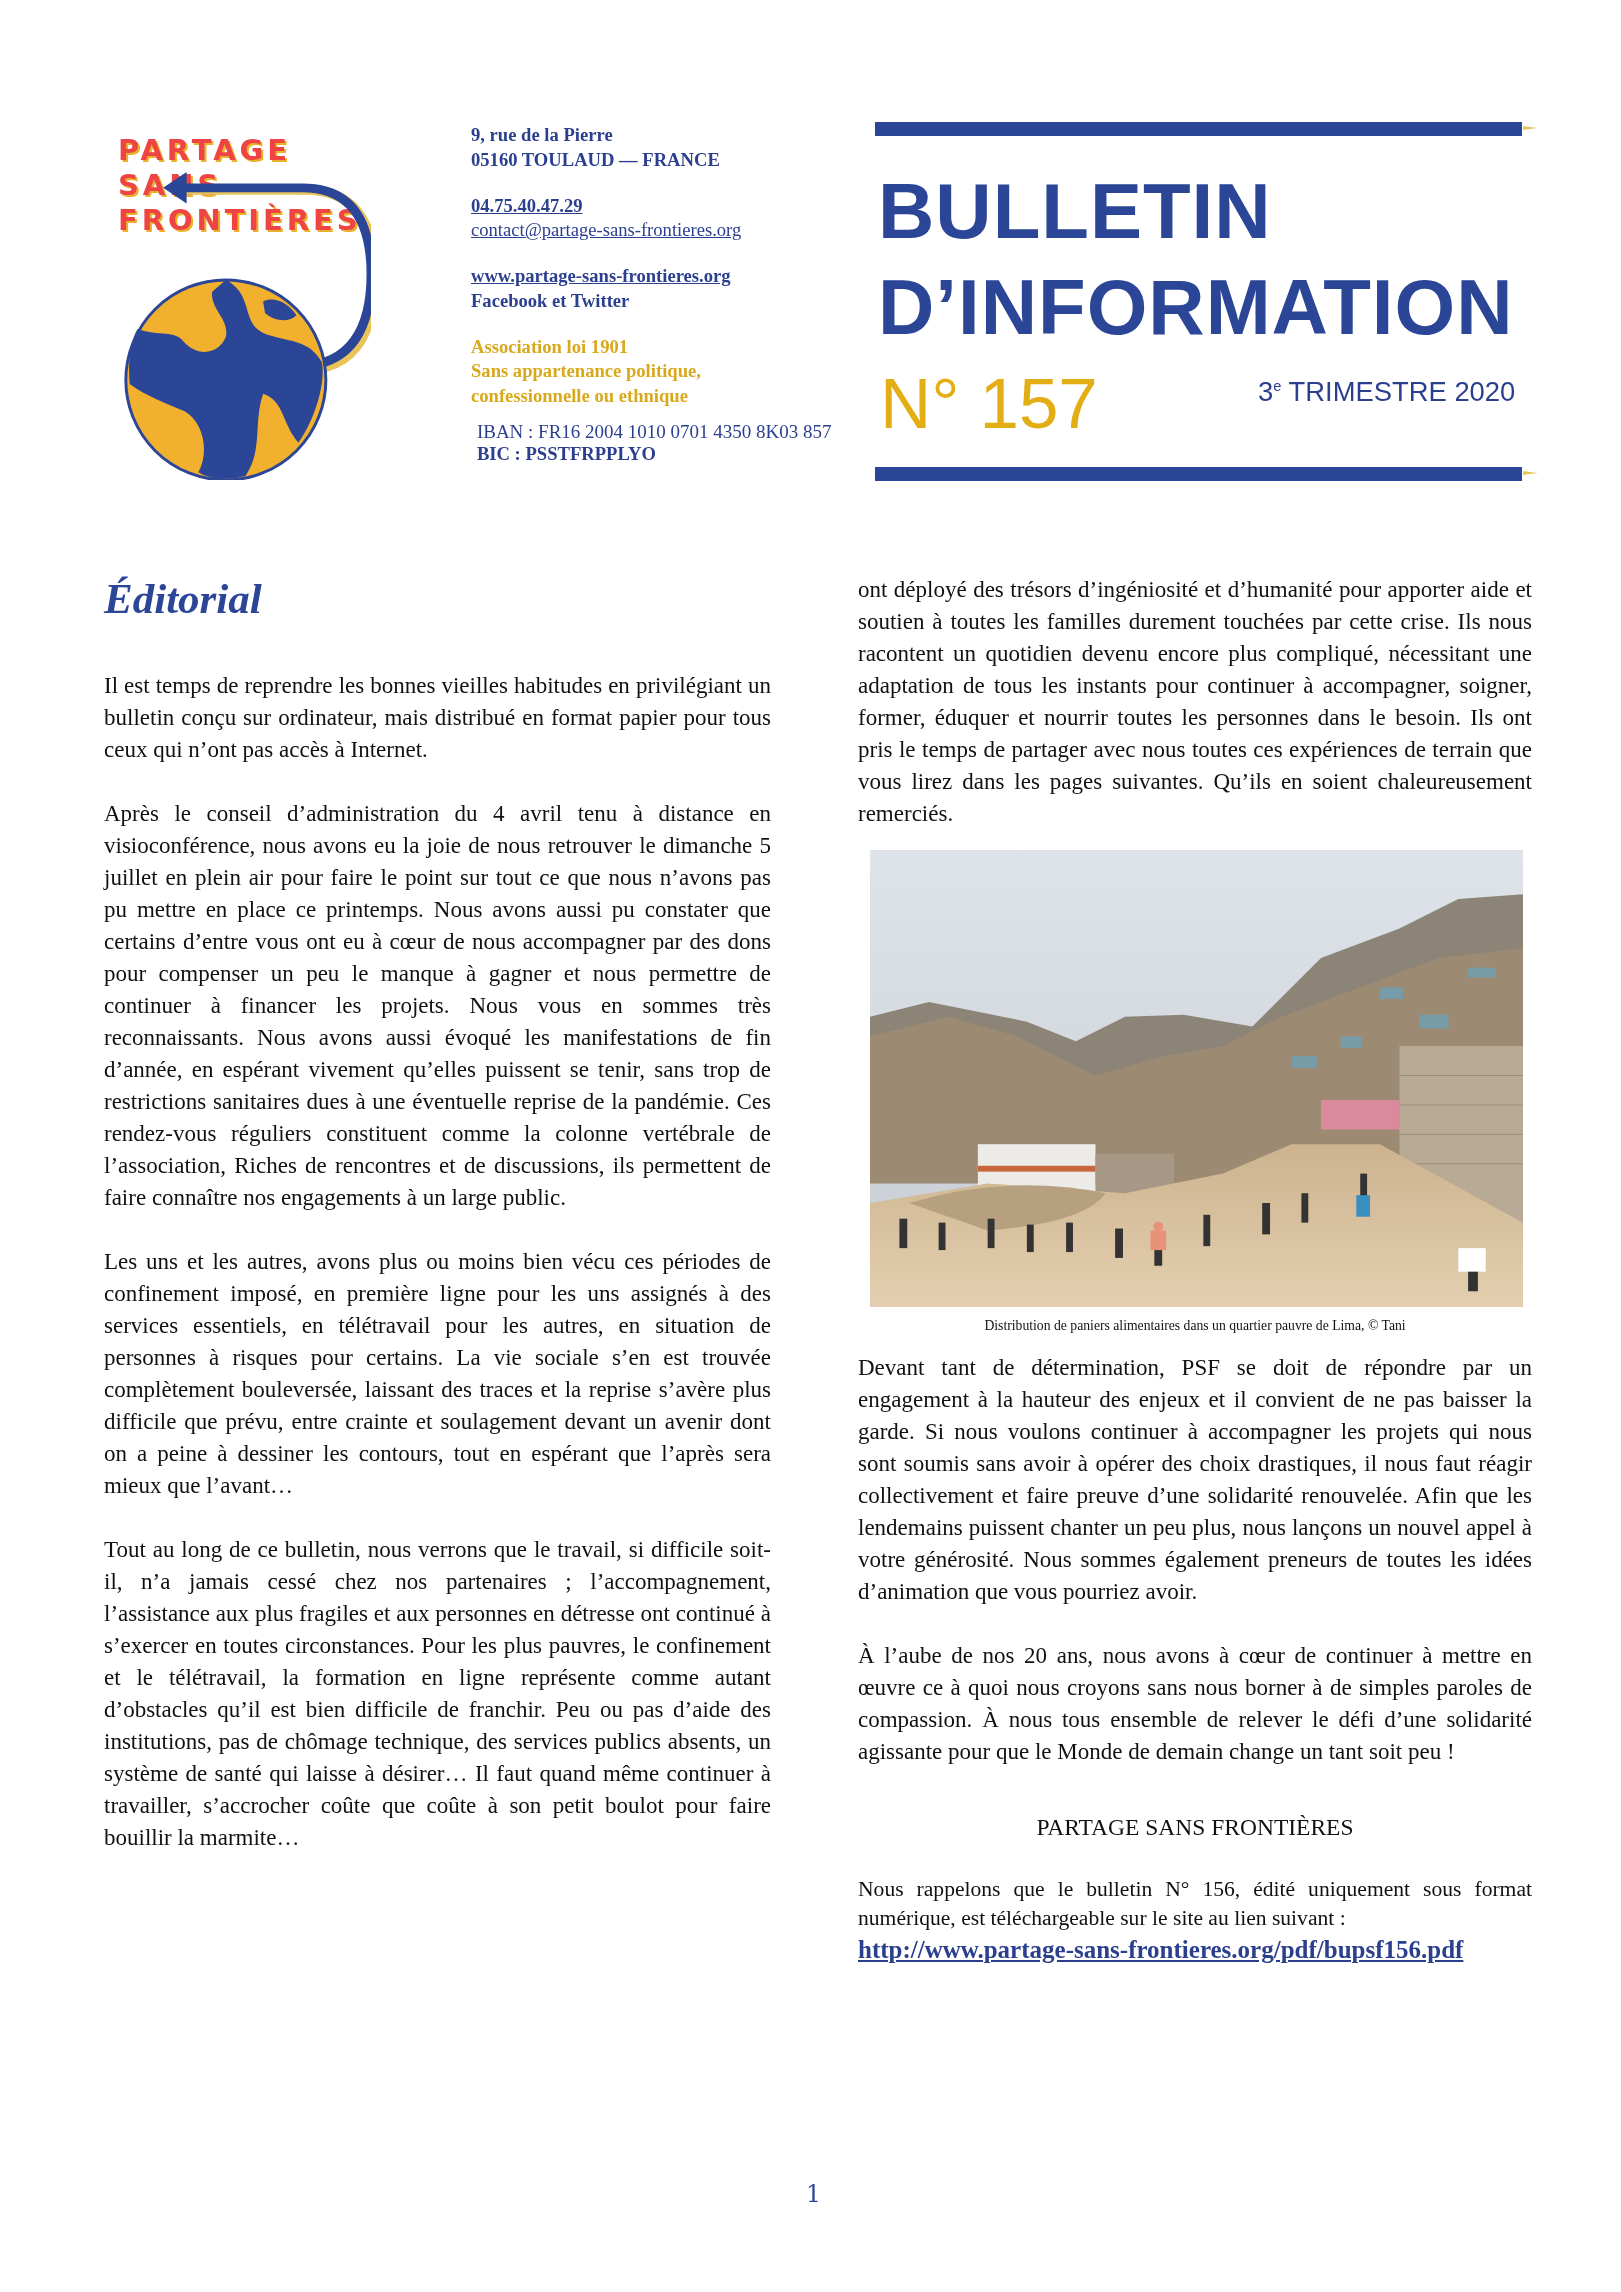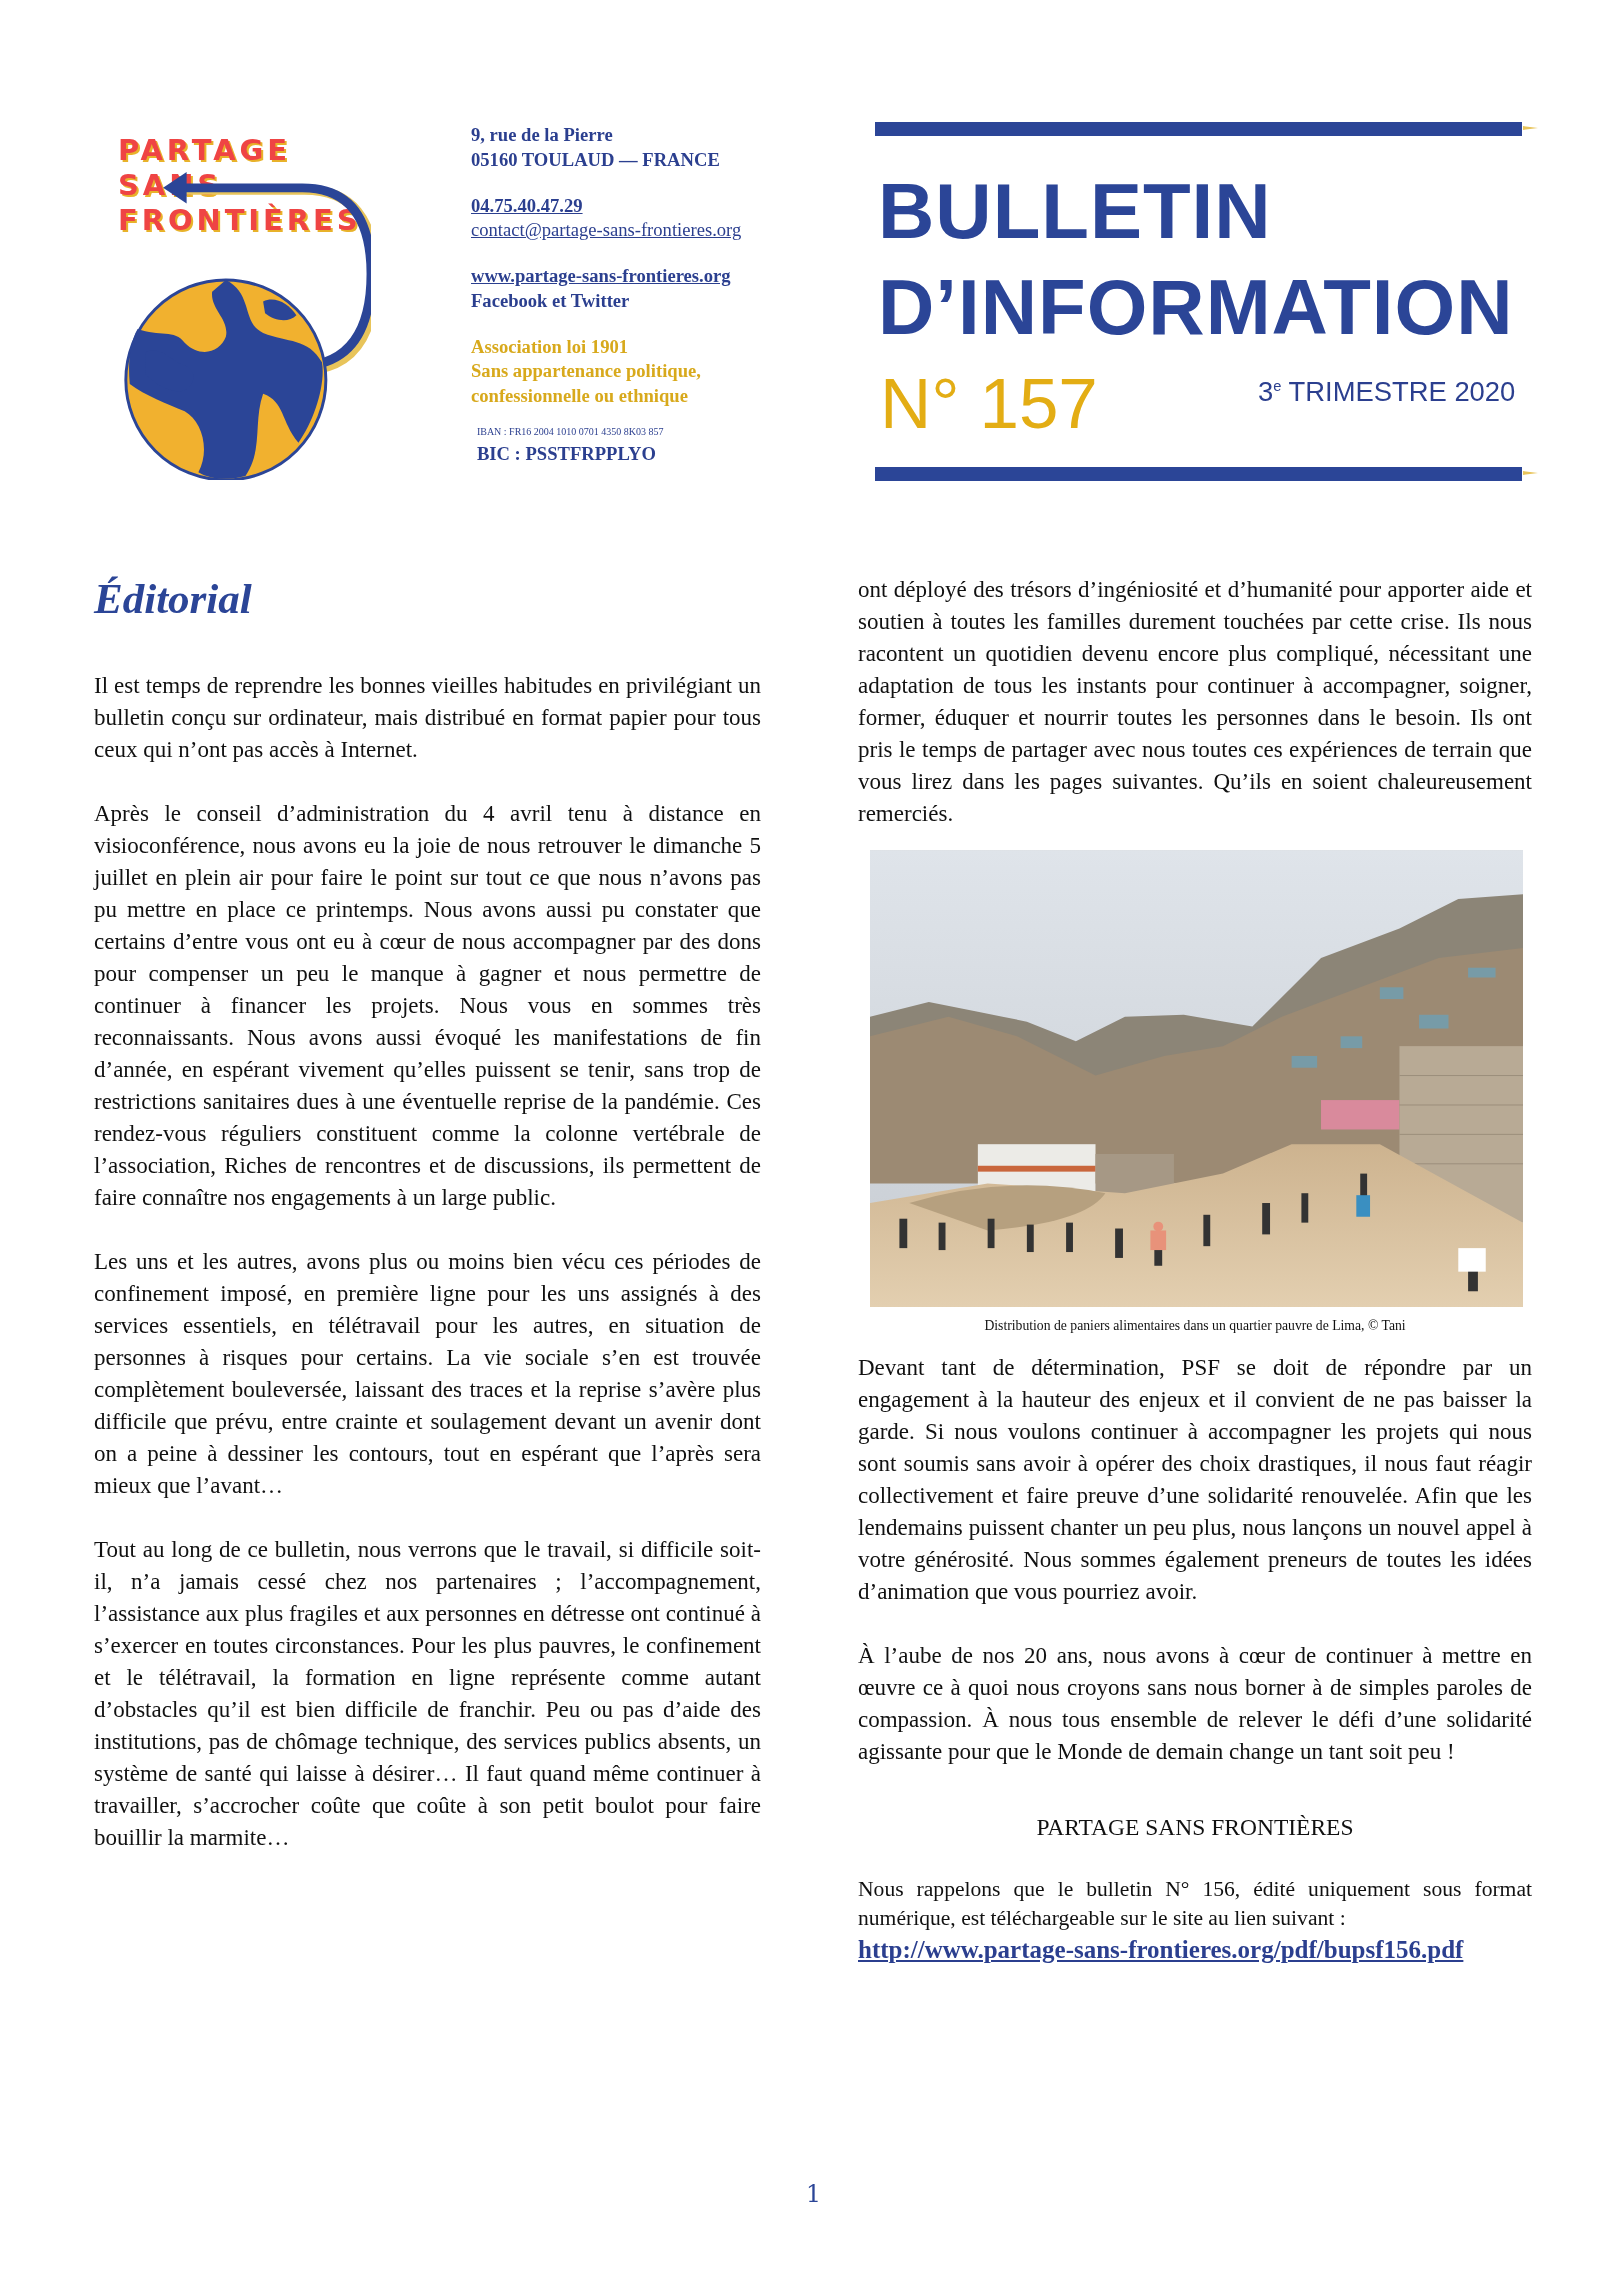--- a/index.html
+++ b/index.html
@@ -10,38 +10,38 @@
   #logo { left: 116px; top: 127px; width: 255px; height: 353px; }
   .logo-text { font-family: "DejaVu Sans", sans-serif; font-weight: 900; color: #ef4444; font-size: 29px; letter-spacing: 3.9px; line-height: 35px; text-shadow: 2px 2px 0 #e8b22a; position: absolute; }
 
   
   #contact { left: 471px; top: 123px; width: 353px; font-family: "Liberation Serif", serif; font-weight: bold; color: #2b3f8f; font-size: 18.6px; line-height: 24.5px; }
   #contact .line { display: block; white-space: nowrap; }
   #contact a { color: #2b3f8f; text-decoration: underline; }
   #contact .plain { font-weight: normal; }
   #contact .gold { color: #d8a91c; }
   #contact .gap { height: 21.6px; }
-  #contact .iban { font-size: 10px; padding-left: 5.9px; line-height: 19.6px; }
+  #contact .iban { font-size: 19px; padding-left: 5.9px; line-height: 19.6px; }
   #contact .bic { font-size: 18.6px; padding-left: 5.9px; }
 
   
   .rule { position: absolute; left: 875px; width: 647px; height: 13.7px; background: #2b4597; }
   .rule::after { content: ""; position: absolute; right: -15.7px; top: 3.9px; width: 0; height: 0; border-left: 15.7px solid #e8c45a; border-top: 2.9px solid transparent; border-bottom: 2.9px solid transparent; }
   #rule-top { top: 122px; }
   #rule-bottom { top: 467px; }
   .mast { font-family: "Liberation Sans", sans-serif; font-weight: bold; color: #2b4597; font-size: 78px; line-height: 88px; position: absolute; left: 878px; white-space: nowrap; letter-spacing: 1px; text-align: center; }
   #mast-1 { top: 167px; }
   #mast-2 { top: 263px; }
   #issue { left: 880px; top: 365px; font-family: "Liberation Sans", sans-serif; color: #e3ad14; font-size: 71px; line-height: 78px; white-space: nowrap; }
   #quarter { left: 1258px; top: 372px; font-family: "Liberation Sans", sans-serif; color: #2b3f8f; font-size: 27.4px; line-height: 29px; white-space: nowrap; }
   #quarter sup { font-size: 14.7px; vertical-align: 9.8px; }
 
   
   .col { position: absolute; font-size: 23px; line-height: 32px; text-align: justify; }
-  #col-left { left: 94px; top: 574px; width: 667px; }
+  #col-left { left: 104px; top: 574px; width: 667px; }
   #col-right { left: 858px; top: 574px; width: 674px; }
   .col p { margin: 0 0 32px 0; }
   #editorial-title { font-style: italic; font-weight: bold; color: #2b4597; font-size: 43px; line-height: 49px; margin: 0 0 47px 0; text-align: left; }
   #editorial-subtitle { font-style: italic; font-weight: bold; color: #2b4597; font-size: 28px; line-height: 33px; margin: 0 0 41px 0; text-align: left; }
 
   #photo { width: 653px; height: 457px; margin: 19.6px 0 0 11.8px; position: relative; overflow: hidden; background: #d9c6a8; }
   #caption { font-size: 13.7px; line-height: 19.6px; text-align: center; margin: 9.8px 0 15.7px 0; }
   #signature { text-align: center; font-size: 23.5px; line-height: 29px; margin: 45px 0 33px 0; }
   #reminder { font-size: 21.6px; line-height: 29px; margin: 0; }
   #pdf-link { display: block; font-weight: bold; color: #2b3f8f; text-decoration: underline; font-size: 25px; line-height: 33px; white-space: nowrap; text-align: left; }

